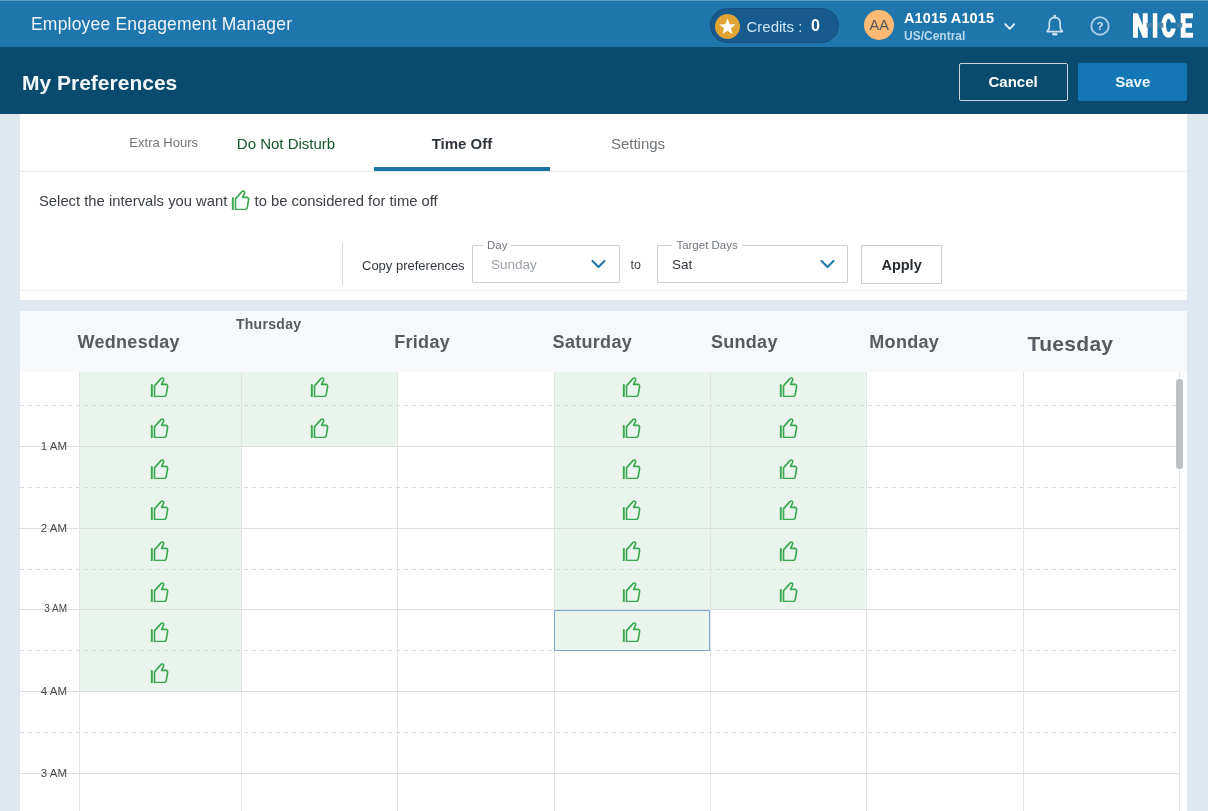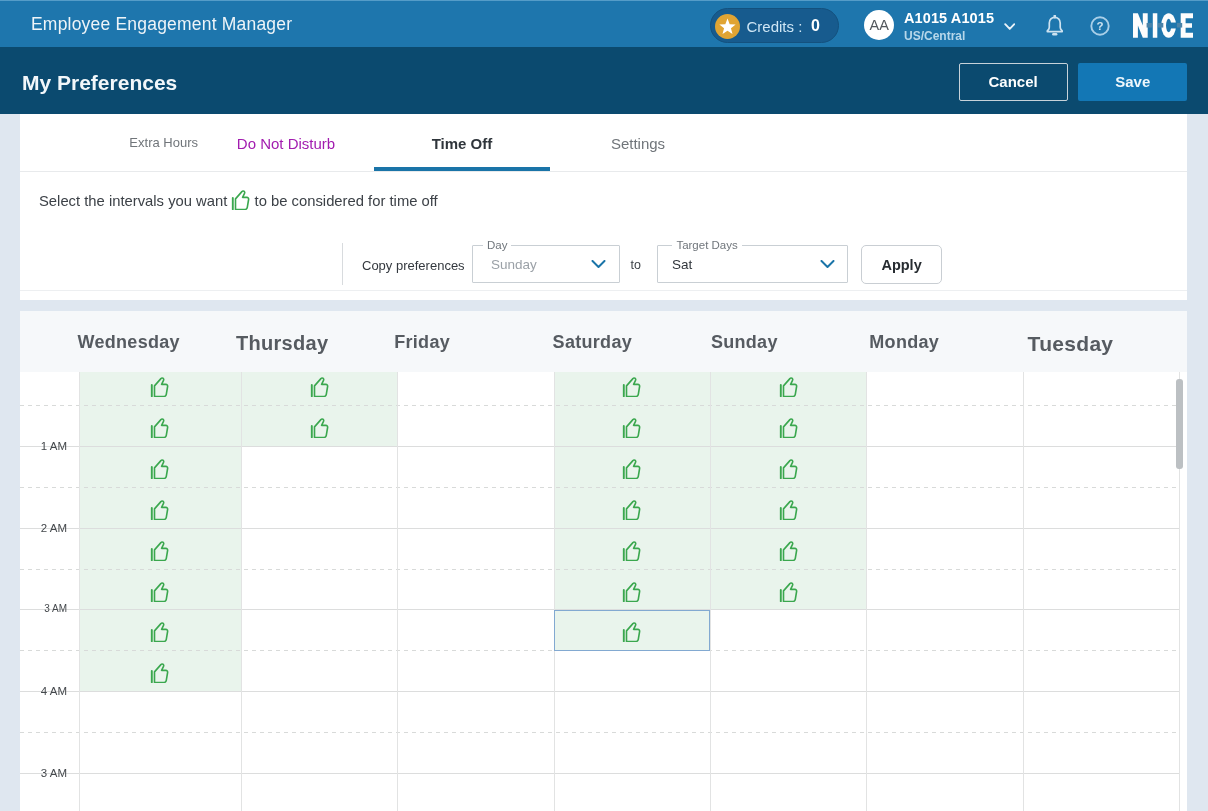--- a/index.html
+++ b/index.html
@@ -19,21 +19,21 @@
 <div class="abs" style="left:0;top:0;width:1208px;height:47px;background:#1e76ad"></div>
 <div class="abs" style="left:0;top:0;width:1208px;height:1px;background:#79b6da;opacity:.6"></div>
 <div class="abs" style="left:31px;top:14px;font-size:17.5px;letter-spacing:.2px;color:#eef4f8">Employee Engagement Manager</div>
 <div class="abs" style="left:709.7px;top:7.6px;width:129px;height:35px;border-radius:17.5px;background:#175b8e;border:1px solid #14517e"></div>
 <div class="abs" style="left:714.9px;top:13.8px;width:25px;height:25px;border-radius:50%;background:#e0a433"></div>
 <svg class="abs" style="left:714.9px;top:13.8px" width="25" height="25" viewBox="0 0 24 24">
 <polygon points="12.0,4.4 14.1,9.8 19.8,10.1 15.3,13.7 16.8,19.2 12.0,16.1 7.2,19.2 8.7,13.7 4.2,10.1 9.9,9.8" fill="#fff"></polygon>
   </svg>
 <div class="abs" style="left:746.5px;top:17.5px;font-size:15px;color:#cfe6f5">Credits :</div>
 <div class="abs" style="left:811px;top:16.5px;font-size:16px;font-weight:bold;color:#fff">0</div>
-<div class="abs" style="left:864.2px;top:10px;width:30px;height:30px;border-radius:50%;background:#ffffff;text-align:center;line-height:30px;font-size:14.5px;color:#53575c">AA</div>
+<div class="abs" style="left:864.2px;top:10px;width:30px;height:30px;border-radius:50%;background:#fdba74;text-align:center;line-height:30px;font-size:14.5px;color:#53575c">AA</div>
 <div class="abs" style="left:904px;top:10px;font-size:14.5px;letter-spacing:.1px;font-weight:bold;color:#fff">A1015 A1015</div>
 <div class="abs" style="left:904px;top:28.5px;font-size:12px;font-weight:bold;color:#b7d7ea">US/Central</div>
 <svg class="abs" style="left:1003.5px;top:23px" width="11.5" height="7.5" viewBox="0 0 11.5 7.5">
     <path d="M1.2 1.2 L5.75 5.9 L10.3 1.2" fill="none" stroke="#eaf3f9" stroke-width="1.9" stroke-linecap="round" stroke-linejoin="round"></path>
   </svg>
 <svg class="abs" style="left:1045.5px;top:14.8px" width="17.5" height="21" viewBox="0 0 17.5 21">
 <g fill="none" stroke="#cde2f0" stroke-linejoin="round" stroke-linecap="round">
 <path d="M8.75 0.9 V2.2" stroke-width="2.6"></path>
 <path d="M8.75 2.3 C5.7 2.3 3.3 4.8 3.3 7.9 V12.3 C3.3 13.6 2.6 14.6 1.8 15.4 L1.3 15.9 V16.6 H16.2 V15.9 L15.7 15.4 C14.9 14.6 14.2 13.6 14.2 12.3 V7.9 C14.2 4.8 11.8 2.3 8.75 2.3 Z" stroke-width="1.7"></path>
 <path d="M7.3 19.2 H10.2" stroke-width="2.4"></path>
@@ -57,21 +57,21 @@
 <rect x="25.0" y="9.7" width="5.3" height="4.6"></rect>
 <rect x="43.9" y="9.7" width="5.3" height="4.6"></rect>
 </g>
   </svg>
 <div class="abs" style="left:0;top:47px;width:1208px;height:67px;background:#0b4a6f"></div>
 <div class="abs" style="left:22px;top:71px;font-size:21px;font-weight:bold;color:#f2f7fa">My Preferences</div>
 <div class="abs" style="left:958.6px;top:63.4px;width:109px;height:37.5px;border:1px solid #c7d2d9;border-radius:2px;text-align:center;line-height:35px;font-size:15px;font-weight:bold;color:#fdfefe">Cancel</div>
 <div class="abs" style="left:1078.3px;top:63.4px;width:109px;height:37.5px;background:#1377b5;border-radius:2px;text-align:center;line-height:37px;font-size:15px;font-weight:bold;color:#eef7fc">Save</div>
 <div class="abs" style="left:20px;top:114px;width:1167px;height:186px;background:#fff"></div>
 <div class="abs" style="left:22px;top:135px;width:176px;height:30px;text-align:right;font-size:13px;color:#70757a">Extra Hours</div>
-<div class="abs" style="left:198px;top:135px;width:176px;height:30px;text-align:center;font-size:15px;color:#a21caf">Do Not Disturb</div>
+<div class="abs" style="left:198px;top:135px;width:176px;height:30px;text-align:center;font-size:15px;color:#14532d">Do Not Disturb</div>
 <div class="abs" style="left:374px;top:135px;width:176px;height:30px;text-align:center;font-size:15px;font-weight:bold;color:#2f353b">Time Off</div>
 <div class="abs" style="left:550px;top:135px;width:176px;height:30px;text-align:center;font-size:15px;color:#70757a">Settings</div>
 <div class="abs" style="left:374px;top:167px;width:176px;height:4px;background:#1a74a8"></div>
 <div class="abs" style="left:20px;top:171px;width:1167px;height:1px;background:#e8eaec"></div>
 <div class="abs" style="left:39px;top:190px;font-size:14.8px;color:#3c4147">Select the intervals you want <svg width="19" height="20" viewBox="0 0 19 20" style="vertical-align:-4.5px">
       <use href="#thumb"></use>
     </svg> to be considered for time off</div>
 <div class="abs" style="left:341.5px;top:243px;width:1px;height:42px;background:#d8dbde"></div>
 <div class="abs" style="left:362px;top:258px;font-size:13px;color:#33383e">Copy preferences</div>
 <fieldset class="abs" style="left:472px;top:239px;width:148px;height:44.3px;border:1px solid #c9cfd4;border-radius:1px">
@@ -82,26 +82,26 @@
     <path d="M1.5 1 L7.5 7 L13.5 1" fill="none" stroke="#1a74a8" stroke-width="2" stroke-linecap="round" stroke-linejoin="round"></path>
   </svg>
 <div class="abs" style="left:630.5px;top:258px;font-size:12.5px;color:#3c4147">to</div>
 <fieldset class="abs" style="left:657.4px;top:239px;width:190.6px;height:44.3px;border:1px solid #c9cfd4;border-radius:1px">
     <legend style="margin-left:14px;padding:0 4px;font-size:11.5px;color:#70767c">Target Days</legend>
   </fieldset>
 <div class="abs" style="left:672px;top:256.5px;font-size:13.5px;color:#30353b">Sat</div>
 <svg class="abs" style="left:820px;top:260px" width="15" height="9" viewBox="0 0 15 9">
     <path d="M1.5 1 L7.5 7 L13.5 1" fill="none" stroke="#1a74a8" stroke-width="2" stroke-linecap="round" stroke-linejoin="round"></path>
   </svg>
-<div class="abs" style="left:860.9px;top:244.7px;width:81.4px;height:39.7px;border:1px solid #c9ced3;border-radius:5px;background:#fff;text-align:center;line-height:38px;font-size:14.5px;font-weight:bold;color:#272c31">Apply</div>
+<div class="abs" style="left:860.9px;top:244.7px;width:81.4px;height:39.7px;border:1px solid #c9ced3;border-radius:0;background:#fff;text-align:center;line-height:38px;font-size:14.5px;font-weight:bold;color:#272c31">Apply</div>
 <div class="abs" style="left:20px;top:289.5px;width:1167px;height:1px;background:#edeff1"></div>
 <div class="abs" style="left:20px;top:311px;width:1167px;height:500px;background:#fff"></div>
 <div class="abs" style="left:20px;top:311px;width:1167px;height:61px;background:#f6f8fa"></div>
 <div class="abs" style="left:77.5px;top:332px;font-size:18px;font-weight:bold;letter-spacing:.3px;color:#565b61">Wednesday</div>
-<div class="abs" style="left:235.9px;top:332px;font-size:20px;font-weight:bold;letter-spacing:.3px;color:#565b61">Thursday</div>
+<div class="abs" style="left:235.9px;top:316px;font-size:14px;font-weight:bold;letter-spacing:.3px;color:#565b61">Thursday</div>
 <div class="abs" style="left:394.2px;top:332px;font-size:18px;font-weight:bold;letter-spacing:.3px;color:#565b61">Friday</div>
 <div class="abs" style="left:552.6px;top:332px;font-size:18px;font-weight:bold;letter-spacing:.3px;color:#565b61">Saturday</div>
 <div class="abs" style="left:710.9px;top:332px;font-size:18px;font-weight:bold;letter-spacing:.3px;color:#565b61">Sunday</div>
 <div class="abs" style="left:869.3px;top:332px;font-size:18px;font-weight:bold;letter-spacing:.3px;color:#565b61">Monday</div>
 <div class="abs" style="left:1027.6px;top:332px;font-size:21px;font-weight:bold;letter-spacing:.3px;color:#565b61">Tuesday</div>
 <div class="abs" style="left:20px;top:372px;width:1167px;height:439px;overflow:hidden">
 <div class="abs" style="left:58.5px;top:-8.0px;width:162.5px;height:327.2px;background:#e9f4ec"></div>
 <div class="abs" style="left:221.0px;top:-8.0px;width:156.3px;height:81.8px;background:#e9f4ec"></div>
 <div class="abs" style="left:533.6px;top:-8.0px;width:156.3px;height:245.4px;background:#e9f4ec"></div>
 <div class="abs" style="left:689.9px;top:-8.0px;width:156.3px;height:245.4px;background:#e9f4ec"></div>

